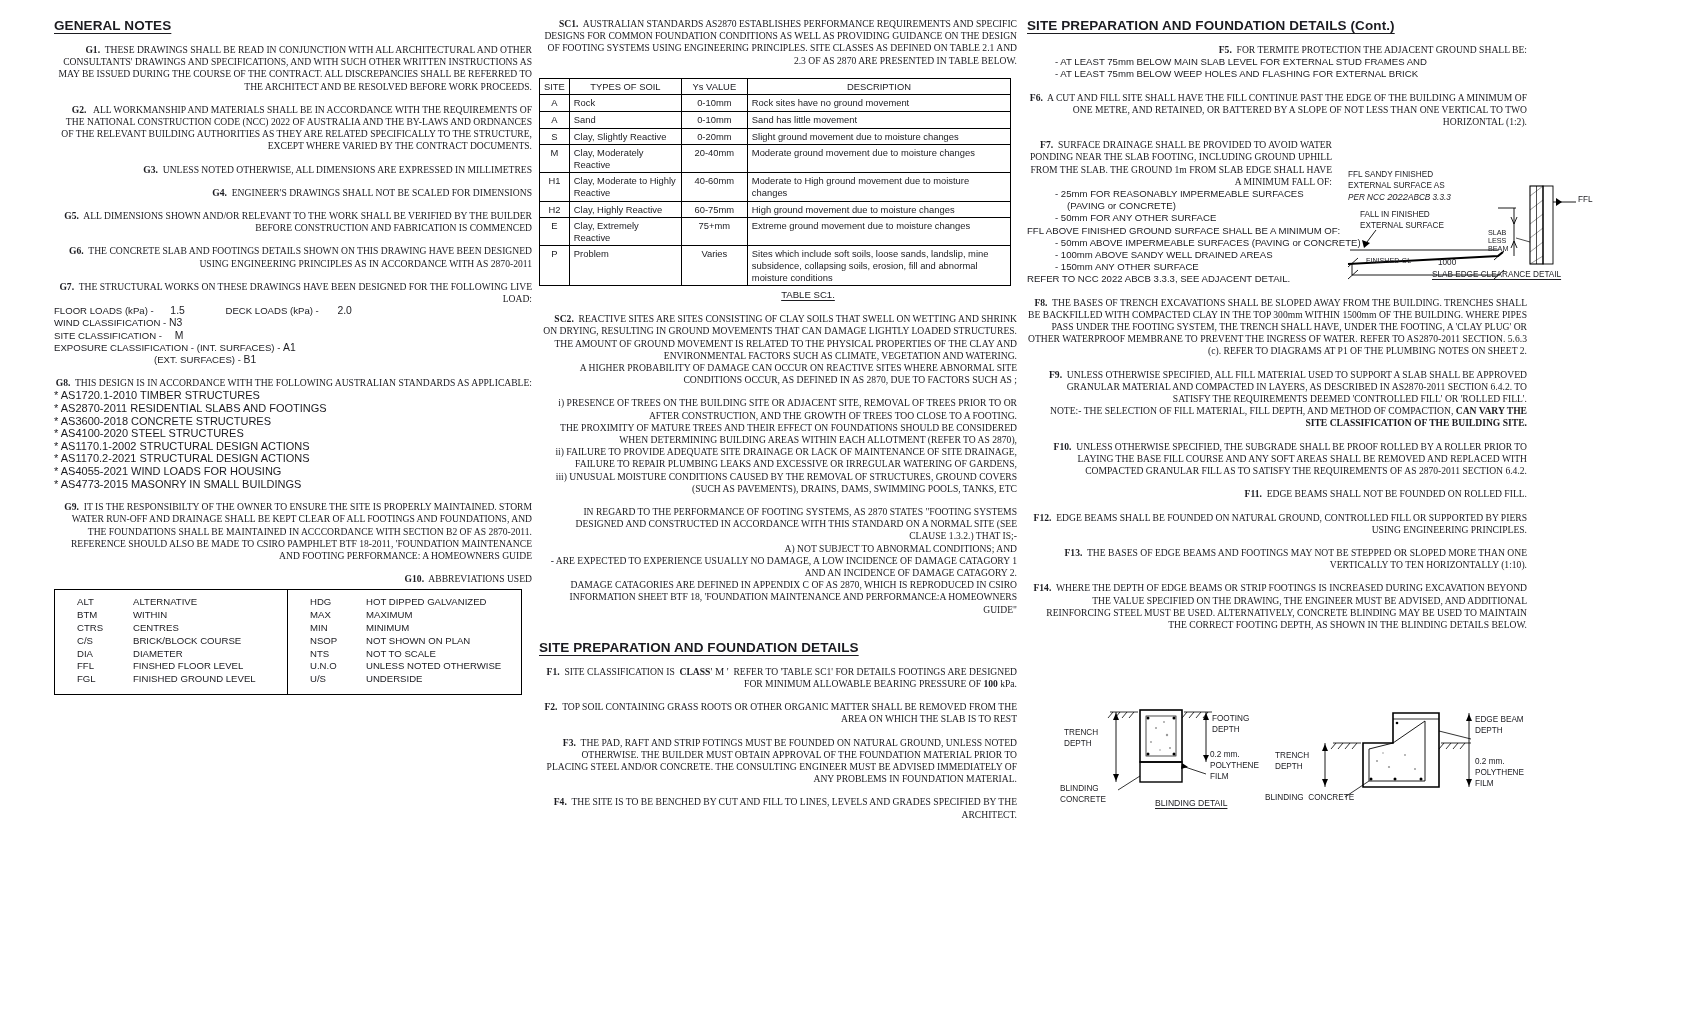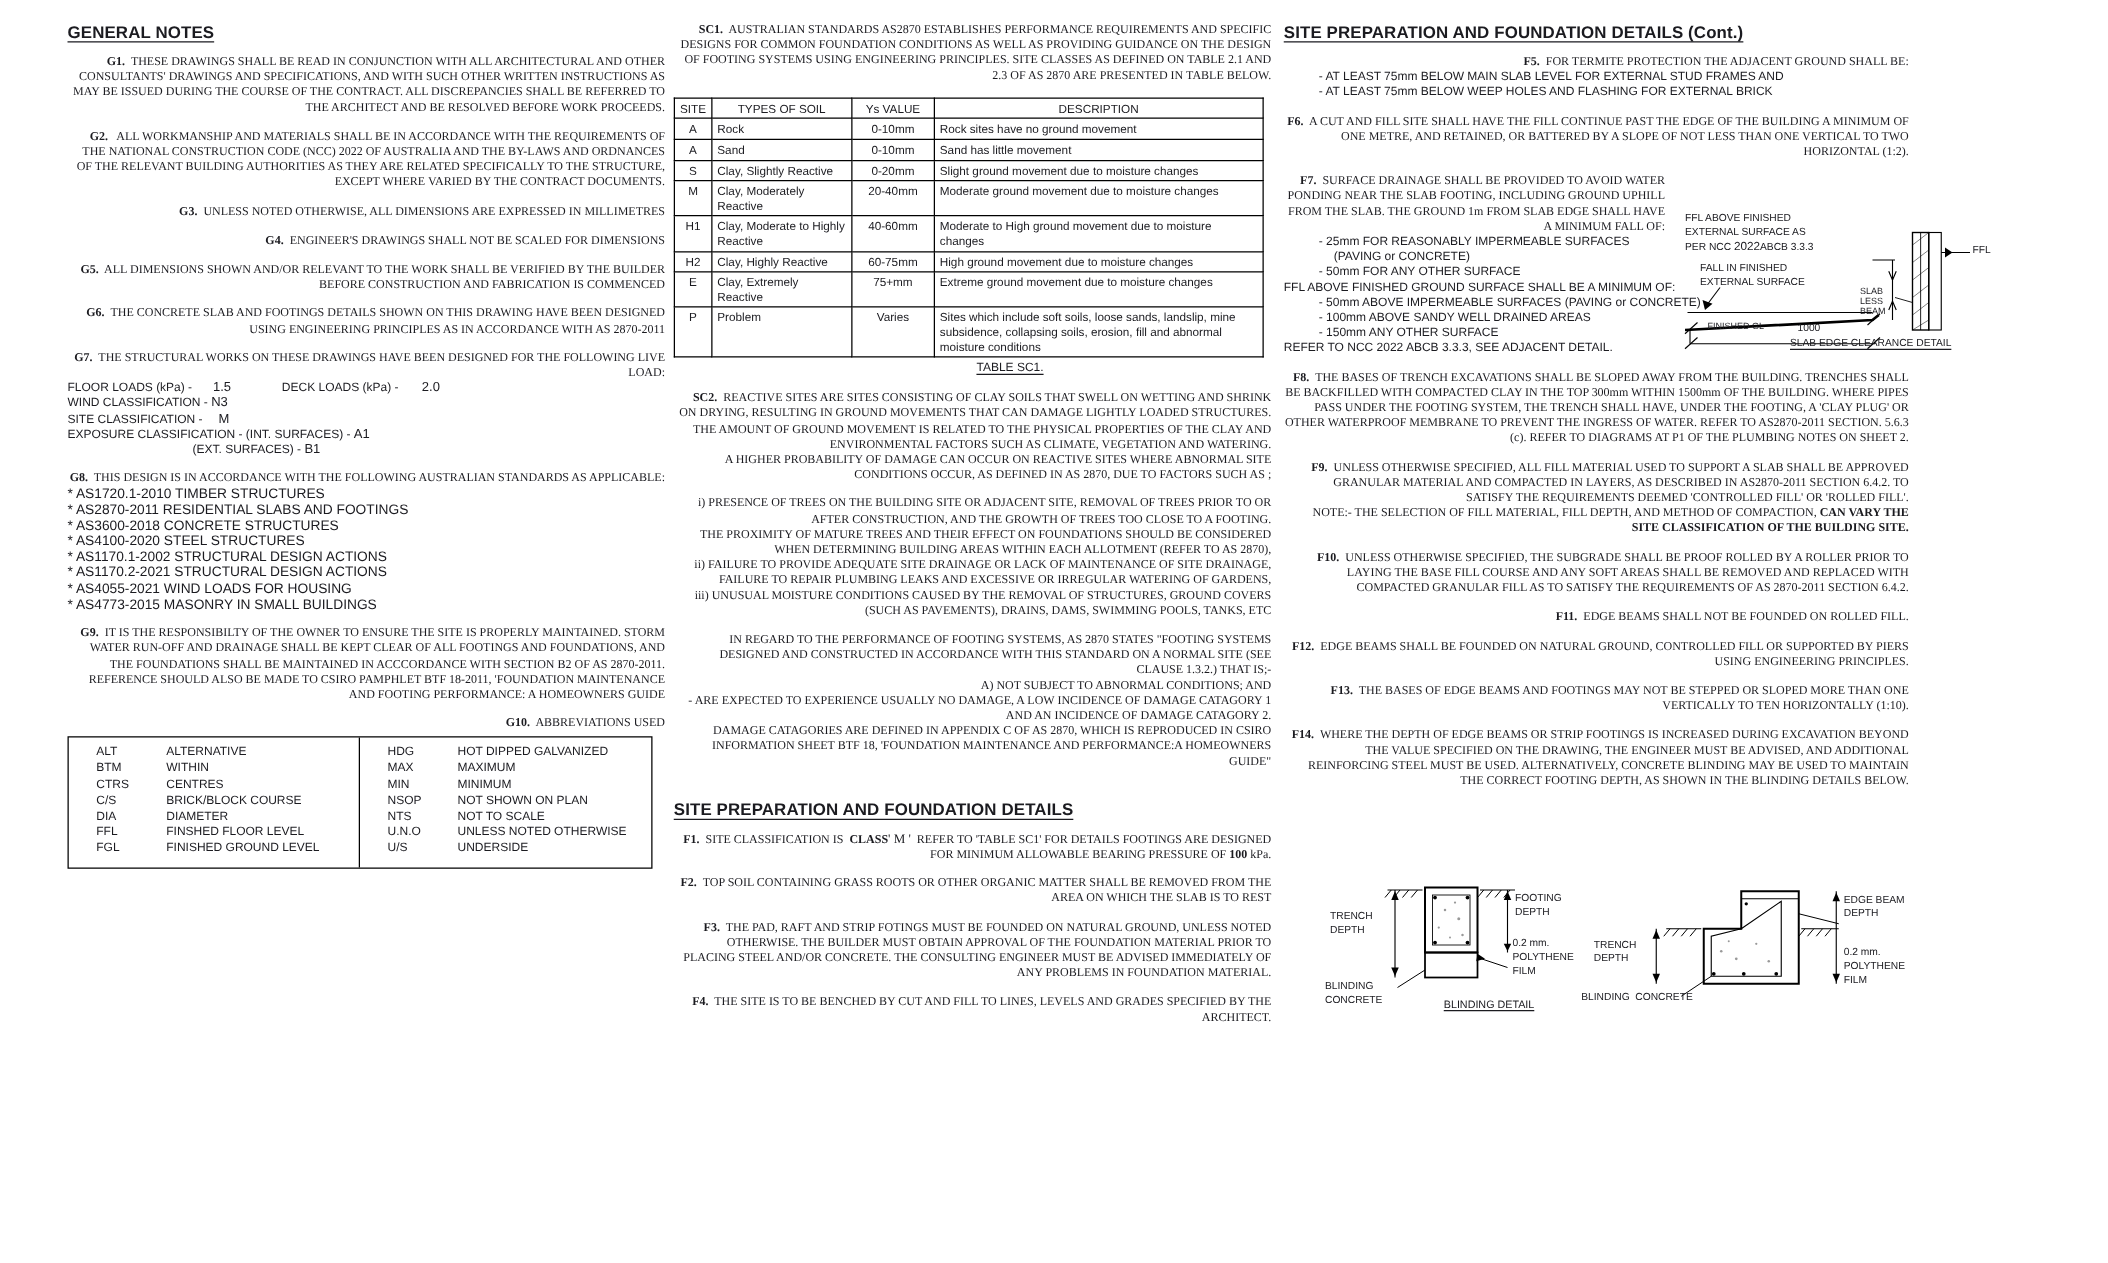--- a/index.html
+++ b/index.html
@@ -375,23 +375,23 @@
           <line x1="190" y1="66" x2="203" y2="56"></line>
         <line x1="190" y1="80" x2="203" y2="70"></line>
           <line x1="190" y1="92" x2="203" y2="84"></line>
       </g>
 
       <line x1="213" y1="30" x2="236" y2="30" stroke="#000" stroke-width="0.9"></line>
       <path d="M 216 26 L 222 30 L 216 34 z" fill="#000"></path>
 
       <line x1="190" y1="70" x2="176" y2="66" stroke="#000" stroke-width="0.7"></line>
     </svg>
-    <div class="dlabel" style="left:8px; top:-2px;">FFL ABOVE FINISHED</div>
+    <div class="dlabel" style="left:8px; top:-2px;">FFL SANDY FINISHED</div>
     <div class="dlabel" style="left:8px; top:9px;">EXTERNAL SURFACE AS</div>
-    <div class="dlabel" style="left:8px; top:20px;"><span>PER NCC</span> <span style="font-size:9.4px">2022</span><span>ABCB 3.3.3</span></div>
+    <div class="dlabel" style="left:8px; top:20px;font-style:italic;"><span>PER NCC</span> <span style="font-size:9.4px">2022</span><span>ABCB 3.3.3</span></div>
     <div class="dlabel" style="left:20px; top:38px;">FALL IN FINISHED</div>
     <div class="dlabel" style="left:20px; top:49px;">EXTERNAL SURFACE</div>
     <div class="dlabel sm" style="left:26px; top:84px;">FINISHED GL</div>
     <div class="dlabel" style="left:98px; top:86px;">1000</div>
     <div class="dlabel" style="left:238px; top:23px;">FFL</div>
     <div class="dlabel sm" style="left:148px; top:56px;">SLAB</div>
     <div class="dlabel sm" style="left:148px; top:64px;">LESS</div>
     <div class="dlabel sm" style="left:148px; top:72px;">BEAM</div>
     <div class="dlabel u" style="left:92px; top:98px;">SLAB EDGE CLEARANCE DETAIL</div>
   </div>

